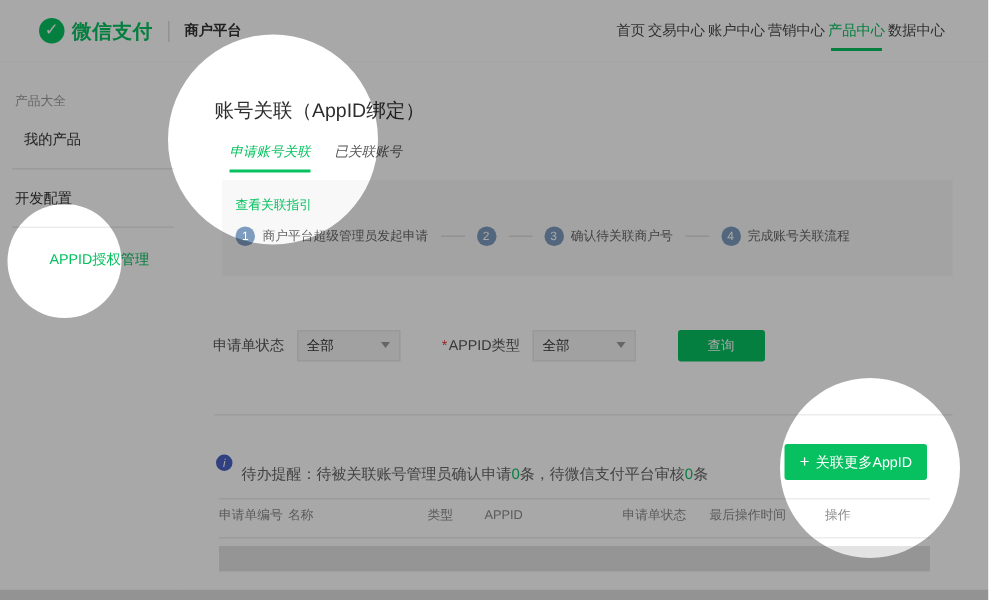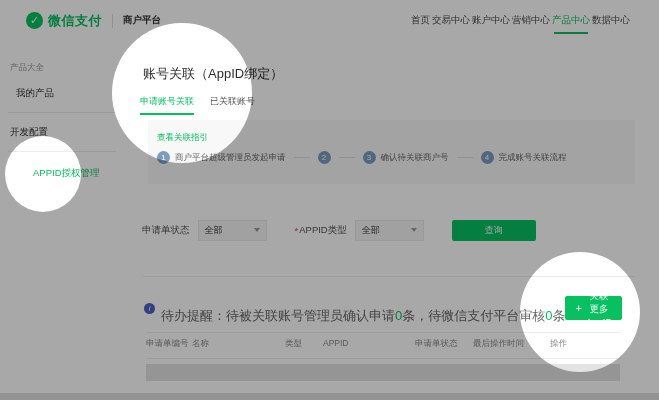--- a/index.html
+++ b/index.html
@@ -22,47 +22,47 @@
   
   .sidebar{position:absolute;left:0;top:41px;width:118px;height:352px;background:#fff;border-right:1px solid #f0f0f0;}
   .side-title{position:absolute;left:10px;font-size:8.5px;color:#9b9b9b;}
   .side-item{position:absolute;left:16px;font-size:9.5px;color:#333;cursor:pointer;}
   .side-item.green{color:#07C160;left:13px;margin-left:20px;}
   .side-div{position:absolute;left:8px;right:2px;height:1px;background:#ececec;}
 
   
   .main{position:absolute;left:118px;top:41px;right:0;height:352px;background:#fff;}
   .page-title{position:absolute;left:25px;top:24px;font-size:13px;color:#2e2e2e;}
-  .tabs{position:absolute;left:22px;top:54px;display:flex;gap:16px;}
+  .tabs{position:absolute;left:35px;top:54px;display:flex;gap:16px;font-style:italic;}
   .tab{font-size:9px;color:#555;padding-bottom:5px;cursor:pointer;}
   .tab.active{color:#07C160;border-bottom:2px solid #07C160;}
 
   .intro-panel{position:absolute;left:30px;right:24px;top:79px;height:64px;background:#f8f8f8;padding:6px 9px;box-sizing:border-box;}
   .intro-text{font-size:8.5px;color:#666;line-height:1.45;}
   .intro-link{font-size:8.5px;color:#07C160;margin-top:2px;cursor:pointer;display:inline-block;}
   .steps{display:flex;align-items:center;margin-top:7px;}
   .step{display:flex;align-items:center;}
   .step-num{width:13px;height:13px;border-radius:50%;background:#7d9cbe;color:#fff;font-size:8px;line-height:13px;text-align:center;flex:0 0 13px;}
   .step-label{font-size:8.5px;color:#666;margin-left:5px;white-space:nowrap;}
   .step-sep{width:16px;height:1px;background:#dcdcdc;margin:0 8px;}
 
   .filter-row{position:absolute;left:24px;right:24px;top:178px;height:22px;display:flex;align-items:center;}
   .f-label{font-size:9.5px;color:#555;white-space:nowrap;}
   .req{color:#e64340;margin-right:1px;font-size:9.5px;}
   .select{width:69px;height:21px;background:#f5f5f6;border:1px solid #e9e9e9;box-sizing:border-box;margin-left:8px;display:flex;align-items:center;padding:0 6px;cursor:pointer;justify-content:space-between;}
   .select .val{font-size:9px;color:#333;flex:1;}
   .chev{width:0;height:0;border-left:3.5px solid transparent;border-right:3.5px solid transparent;border-top:4px solid #9a9a9a;}
   .gap28{width:28px;flex:0 0 28px;}
-  .btn-query{width:84px;height:21px;margin-left:28px;background:#07C160;border:none;border-radius:2px;color:#fff;font-size:9px;cursor:pointer;font-family:inherit;}
+  .btn-query{width:58px;height:21px;margin-left:28px;background:#07C160;border:none;border-radius:2px;color:#fff;font-size:9px;cursor:pointer;font-family:inherit;}
 
   .divider{position:absolute;left:25px;right:24px;height:1px;background:#ececec;}
 
   .notice-row{position:absolute;left:26px;right:41px;top:254px;height:26px;display:flex;align-items:center;}
   .info-ic{width:11px;height:11px;border-radius:50%;background:#4a62c3;color:#fff;font-size:7.5px;line-height:11px;text-align:center;font-style:italic;flex:0 0 11px;}
-  .notice-text{font-size:13px;color:#666;margin-left:6px;white-space:nowrap;margin-top:16px;}
+  .notice-text{font-size:10px;color:#666;margin-left:6px;white-space:nowrap;margin-top:16px;}
   .notice-text .cnt{color:#07C160;}
   .btn-add{margin-left:auto;height:24px;padding:0 10px;background:#07C160;border:none;border-radius:2px;color:#fff;font-size:9.5px;cursor:pointer;display:flex;align-items:center;gap:4px;font-family:inherit;}
   .btn-add .plus{font-size:11px;line-height:1;}
 
   .table-head{position:absolute;left:28px;right:39px;top:297px;display:grid;grid-template-columns:46px 93px 38px 92px 58px 77px 1fr;font-size:8.5px;color:#8a8a8a;}
   .stripe{position:absolute;left:28px;right:39px;top:323px;height:17px;background:#e3e3e3;}
 
   .patch{position:absolute;left:133px;top:40px;width:97px;height:3px;background:#fff;z-index:2;}
   .overlay{position:absolute;left:0;top:0;z-index:10;pointer-events:none;}
 </style>

